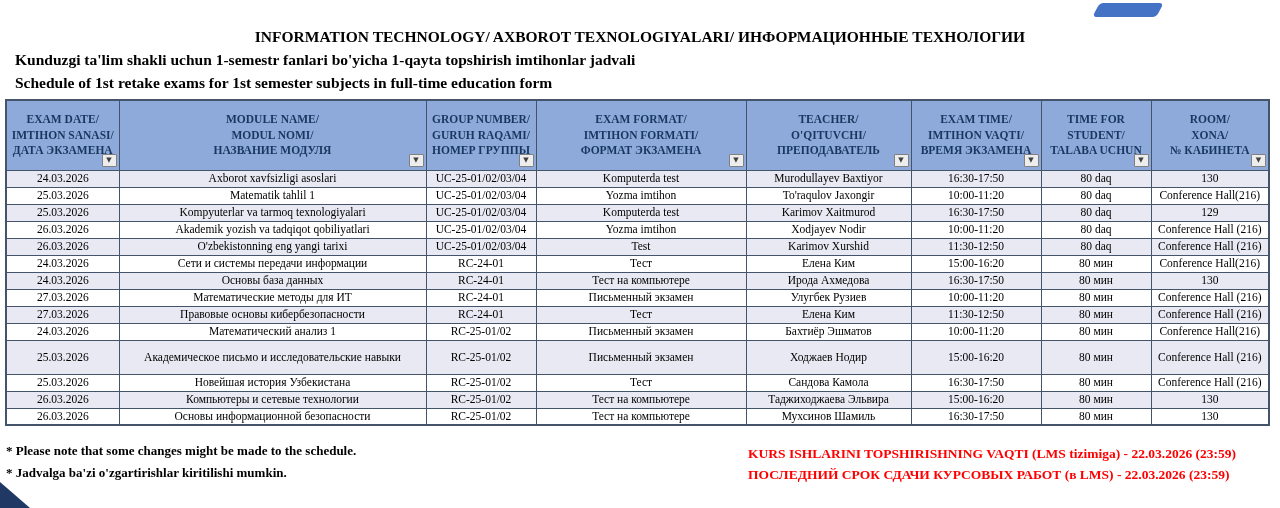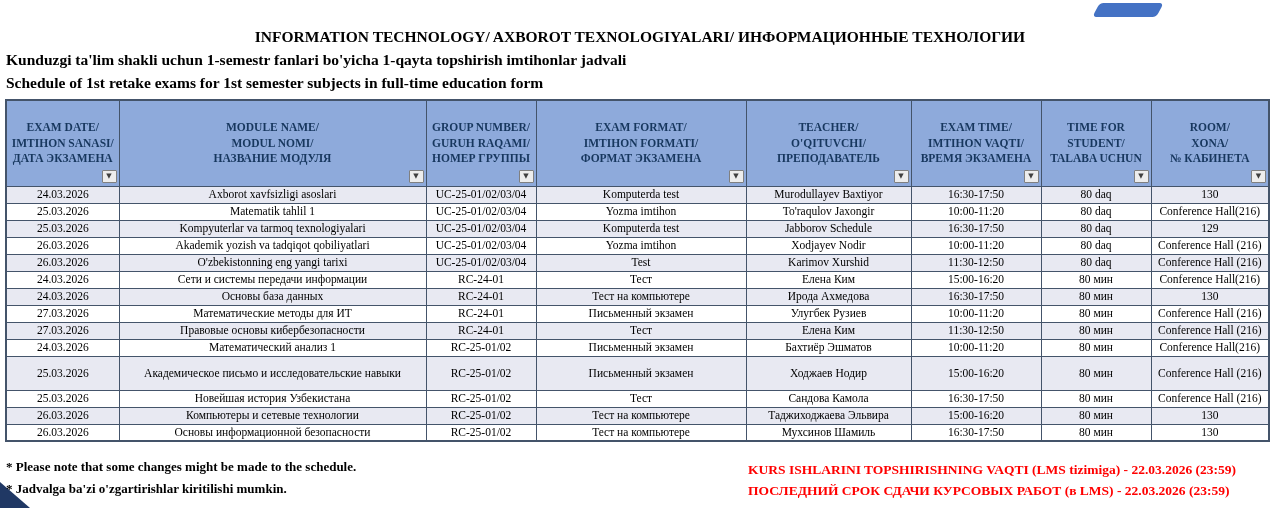--- a/index.html
+++ b/index.html
@@ -18,33 +18,33 @@
     background:#FFFFFF;color:#000;
     font-family:"Liberation Serif","DejaVu Serif",serif;
   }
   .banner-shape{
     position:absolute;left:1096px;top:3px;width:64px;height:14px;
     background:var(--accent-blue);border-radius:4px;transform:skewX(-28deg);
   }
   .page-title{
     padding-top:27px;text-align:center;font-weight:bold;font-size:15.5px;line-height:19px;
   }
-  .subtitles{margin-left:6px;margin-top:2px;}
+  .subtitles{margin-left:15px;margin-top:2px;}
   .subtitle{font-weight:bold;font-size:15.5px;line-height:23px;white-space:nowrap;}
   table.schedule{
     margin:5px 0 0 5px;width:1263px;table-layout:fixed;
     border-collapse:collapse;border:2px solid var(--border);
   }
   table.schedule th,table.schedule td{
     border:1px solid var(--border);overflow:hidden;white-space:nowrap;
   }
   table.schedule th{
     background:var(--header-bg);color:var(--header-text);
     font-weight:bold;font-size:11.5px;line-height:15.5px;
-    height:52px;position:relative;vertical-align:middle;text-align:center;padding:19px 2px;
+    height:52px;position:relative;vertical-align:middle;text-align:center;padding:11px 2px;
   }
   .th-lines div{white-space:nowrap;}
   .filter-btn{
     position:absolute;right:2px;bottom:3px;width:15px;height:13px;
     background:#EDEDED;border:1px solid #808080;border-radius:1px;
     font-size:7px;line-height:11px;color:#404040;text-align:center;
     font-family:"DejaVu Sans",sans-serif;cursor:pointer;
   }
   table.schedule td{
     height:17px;font-size:11.5px;line-height:15px;
@@ -174,21 +174,21 @@
         <td class="col-teacher">To'raqulov Jaxongir</td>
         <td class="col-time">10:00-11:20</td>
         <td class="col-duration">80 daq</td>
         <td class="col-room">Conference Hall(216)</td>
       </tr>
       <tr>
         <td class="col-date">25.03.2026</td>
         <td class="col-module">Kompyuterlar va tarmoq texnologiyalari</td>
         <td class="col-group">UC-25-01/02/03/04</td>
         <td class="col-format">Komputerda test</td>
-        <td class="col-teacher">Jabborov Schedule</td>
+        <td class="col-teacher">Karimov Xaitmurod</td>
         <td class="col-time">16:30-17:50</td>
         <td class="col-duration">80 daq</td>
         <td class="col-room">129</td>
       </tr>
       <tr>
         <td class="col-date">26.03.2026</td>
         <td class="col-module">Akademik yozish va tadqiqot qobiliyatlari</td>
         <td class="col-group">UC-25-01/02/03/04</td>
         <td class="col-format">Yozma imtihon</td>
         <td class="col-teacher">Xodjayev Nodir</td>

